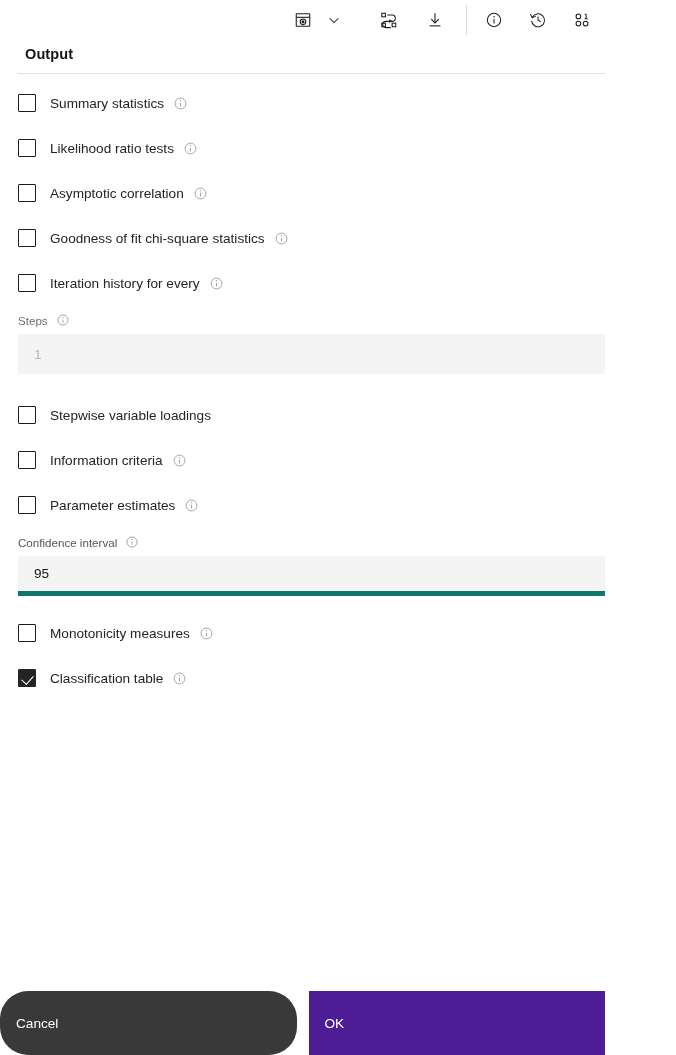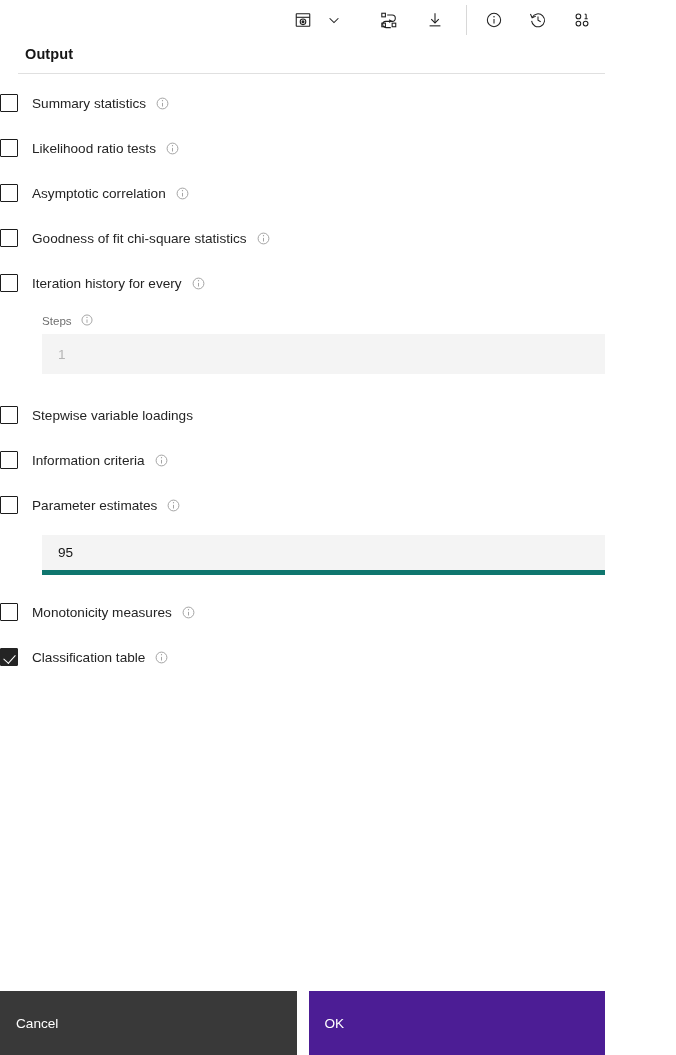--- a/index.html
+++ b/index.html
@@ -71,20 +71,21 @@
     overflow: hidden;
     padding-top: 14px;
     background: #ffffff;
   }
 
   .row-check {
     display: flex;
     align-items: center;
     height: 30px;
     margin: 0 0 15px 0;
+    padding-left: 18px;
   }
   .cbox {
     width: 18px; height: 18px;
     flex: 0 0 18px;
     border: 1.6px solid #1c1c1c;
     border-radius: 1px;
     background: #ffffff;
     position: relative;
     cursor: pointer;
   }
@@ -109,21 +110,21 @@
   }
   .info-ico {
     margin-left: 9px;
     display: inline-flex;
     align-items: center;
     color: #9a9a9a;
     cursor: pointer;
   }
 
   
-  .field-block { padding-left: 18px; padding-right: 16px; margin-left: 24px; }
+  .field-block { padding-left: 18px; padding-right: 16px; }
   .field-label {
     display: flex;
     align-items: center;
     font-size: 11.6px;
     color: #6f6f6f;
     margin-bottom: 7px;
   }
   .field-label.dark { color: #555555; }
   .field-label .info-ico { margin-left: 8px; color: #9a9a9a; }
 
@@ -157,21 +158,21 @@
     width: 50%;
     display: flex;
     align-items: center;
     padding-left: 16px;
     font-size: 13.6px;
     cursor: pointer;
     border: none;
     font-family: "Liberation Sans", sans-serif;
     text-align: left;
   }
-  .btn-cancel { background: #393939; color: #ffffff; }
+  .btn-cancel { background: #393939; color: #ffffff; border-radius: 28px; }
   .btn-ok     { background: #4c1d95; color: #ffffff; margin-left: 12px; }
 </style>
 </head>
 <body>
 
 <div id="app">
 
   <div class="toolbar">
 
     <div class="tb-group">
@@ -344,20 +345,30 @@
       <span class="info-ico">
         <svg width="15" height="15" viewBox="0 0 20 20" fill="none" stroke="#9a9a9a" stroke-width="1.2">
           <circle cx="10" cy="10" r="7.2"></circle>
             <line x1="10" y1="9.2" x2="10" y2="14"></line>
           <circle cx="10" cy="6.3" r="0.85" fill="#9a9a9a" stroke="none"></circle>
         </svg>
       </span>
     </div>
 
     <div class="field-block">
+      <div class="field-label dark">
+        <span>Confidence interval</span>
+        <span class="info-ico">
+          <svg width="14" height="14" viewBox="0 0 20 20" fill="none" stroke="#9a9a9a" stroke-width="1.25">
+            <circle cx="10" cy="10" r="7.2"></circle>
+              <line x1="10" y1="9.2" x2="10" y2="14"></line>
+            <circle cx="10" cy="6.3" r="0.85" fill="#9a9a9a" stroke="none"></circle>
+          </svg>
+        </span>
+      </div>
       <div class="txtfield bordered">95</div>
     </div>
 
     <div class="sp-22"></div>
 
 
     <div class="row-check">
       <div class="cbox"></div>
       <span class="row-label">Monotonicity measures</span>
       <span class="info-ico">

